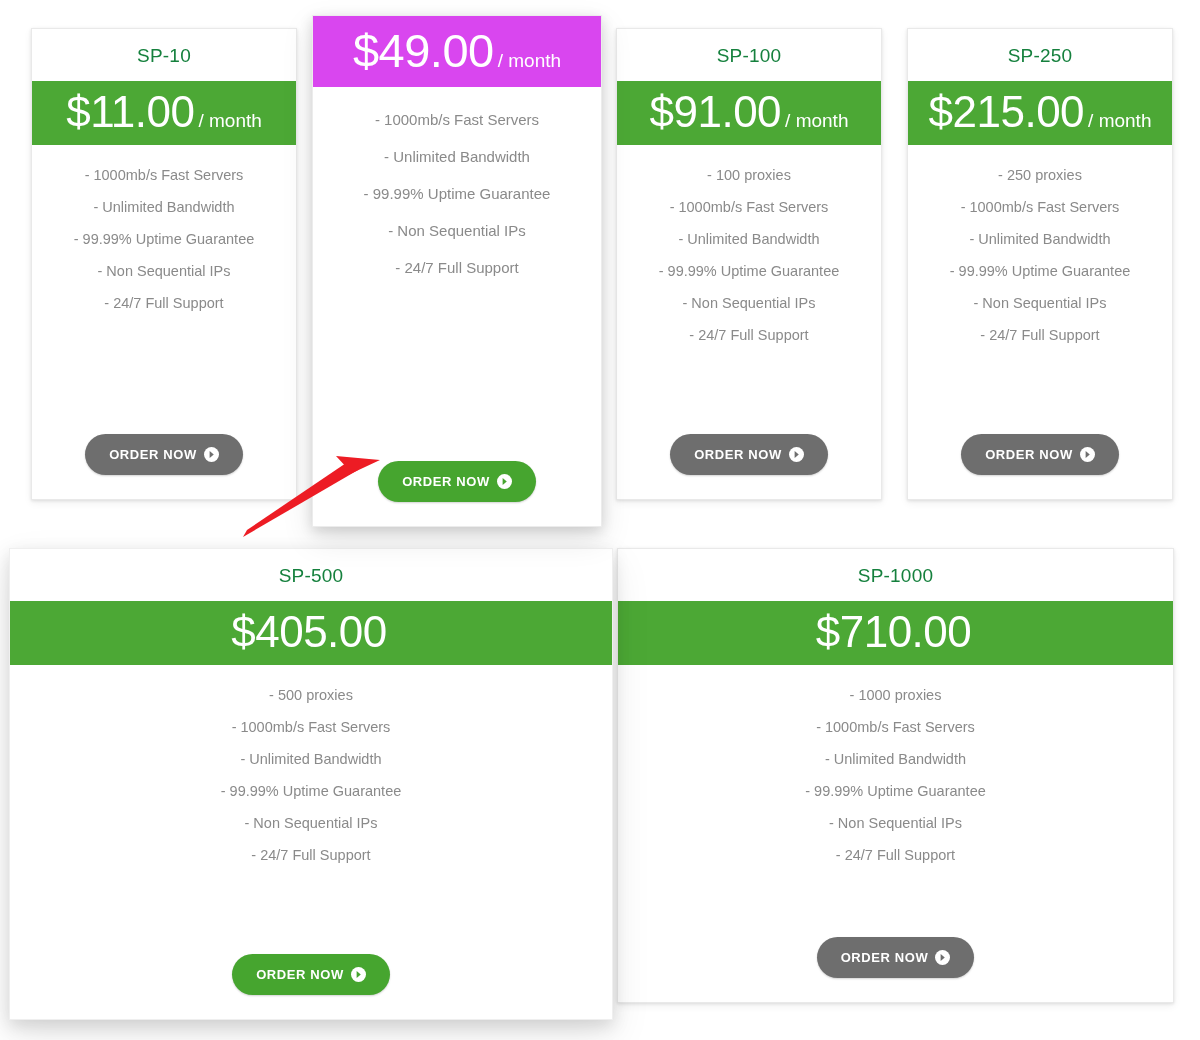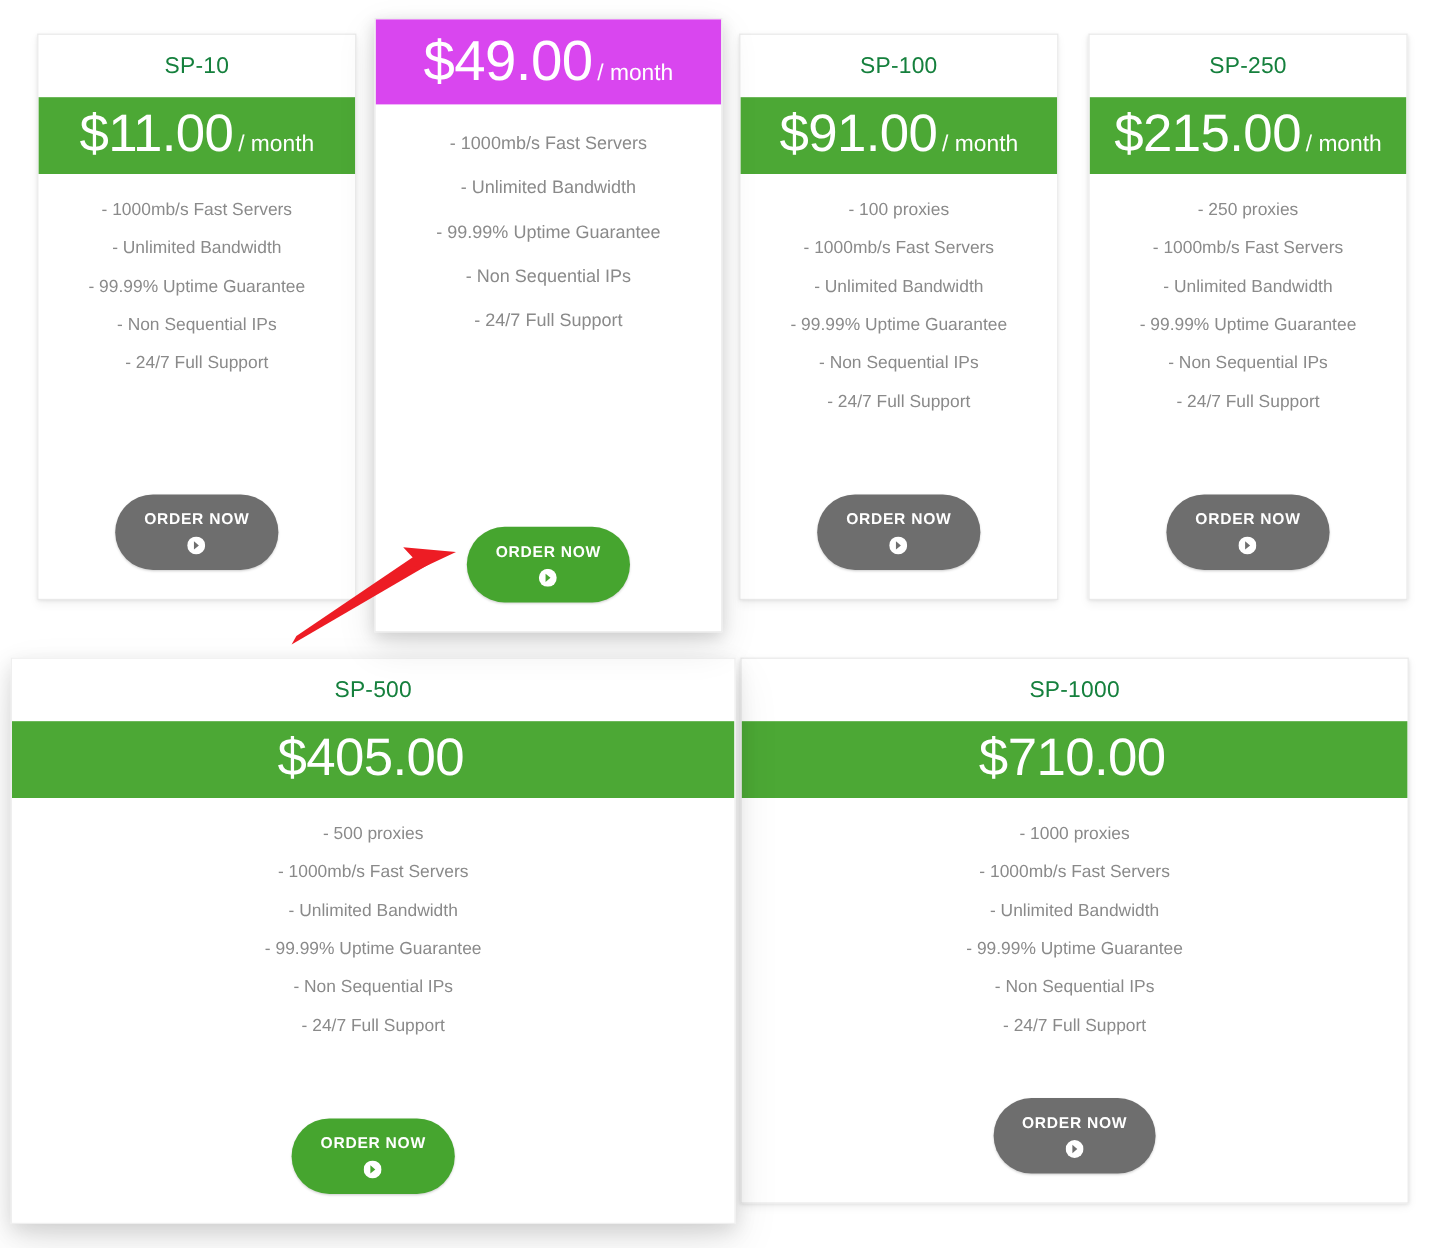--- a/index.html
+++ b/index.html
@@ -94,21 +94,20 @@
     color: #ffffff;
     border: none;
     border-radius: 999px;
     font-family: "Liberation Sans", sans-serif;
     font-size: 13px;
     font-weight: 700;
     letter-spacing: 0.6px;
     padding: 13px 24px;
     cursor: pointer;
     box-shadow: 0 1px 2px rgba(0,0,0,0.18);
-    flex-direction: column;
   }
 
   .cta.cta-green { background: #46A52F; }
 
   .cta-arrow { display: inline-block; width: 15px; height: 15px; flex: 0 0 auto; }
 
   
   .card.featured {
     border: 1px solid #ececec;
     box-shadow: 0 4px 12px rgba(0,0,0,0.14), 0 12px 30px rgba(0,0,0,0.10);

